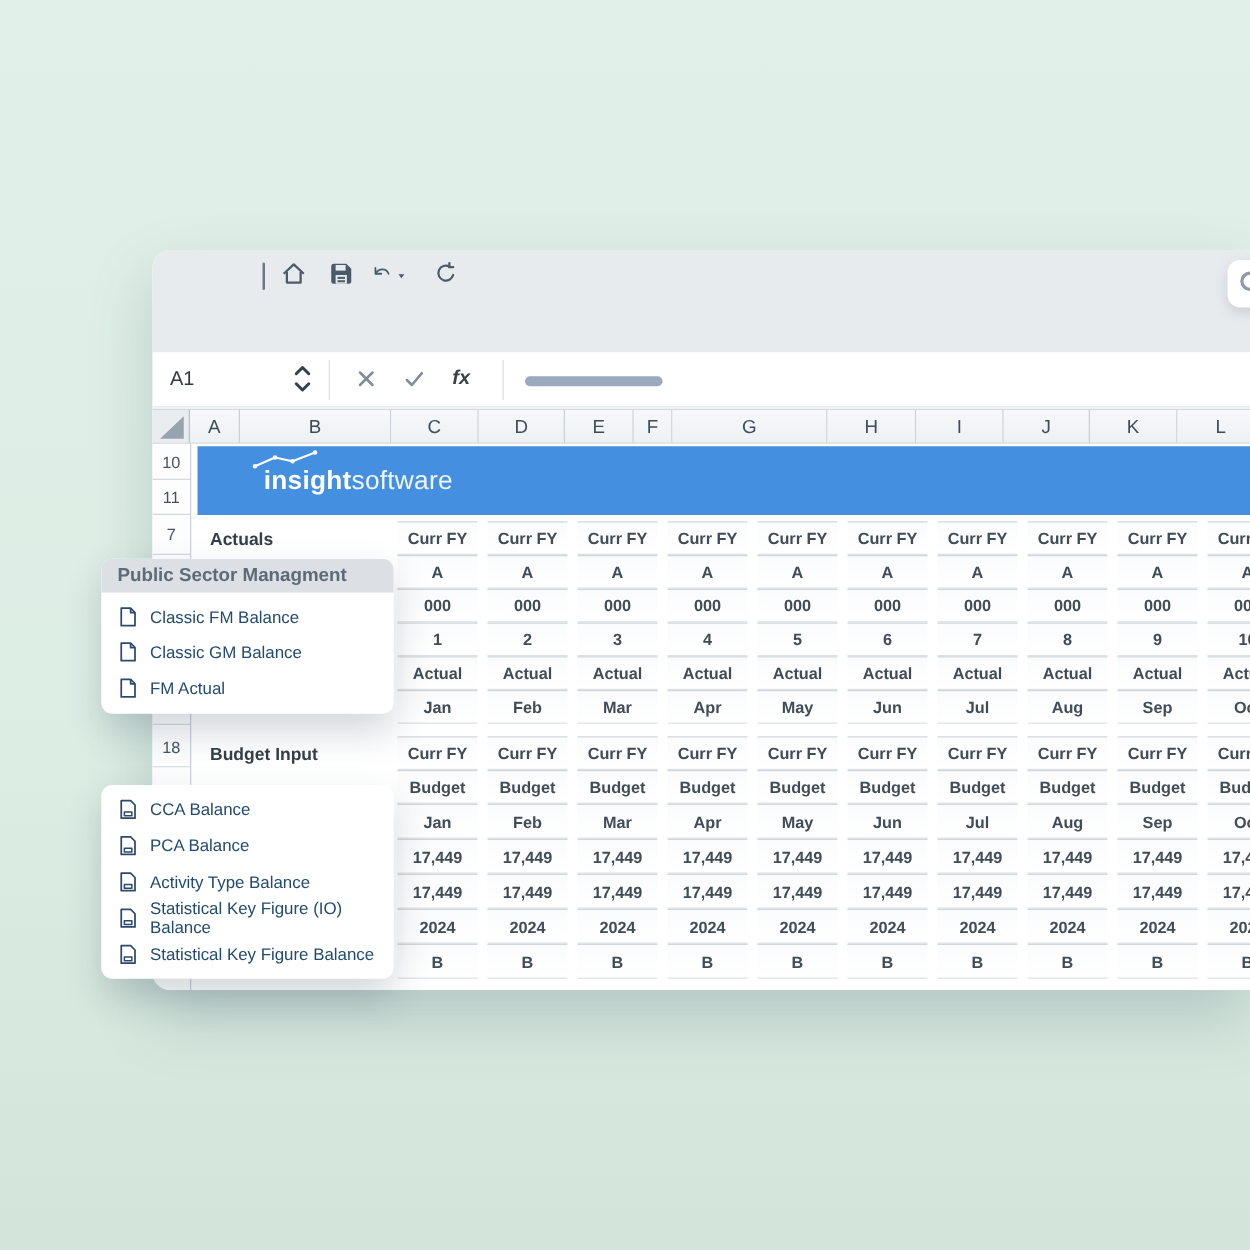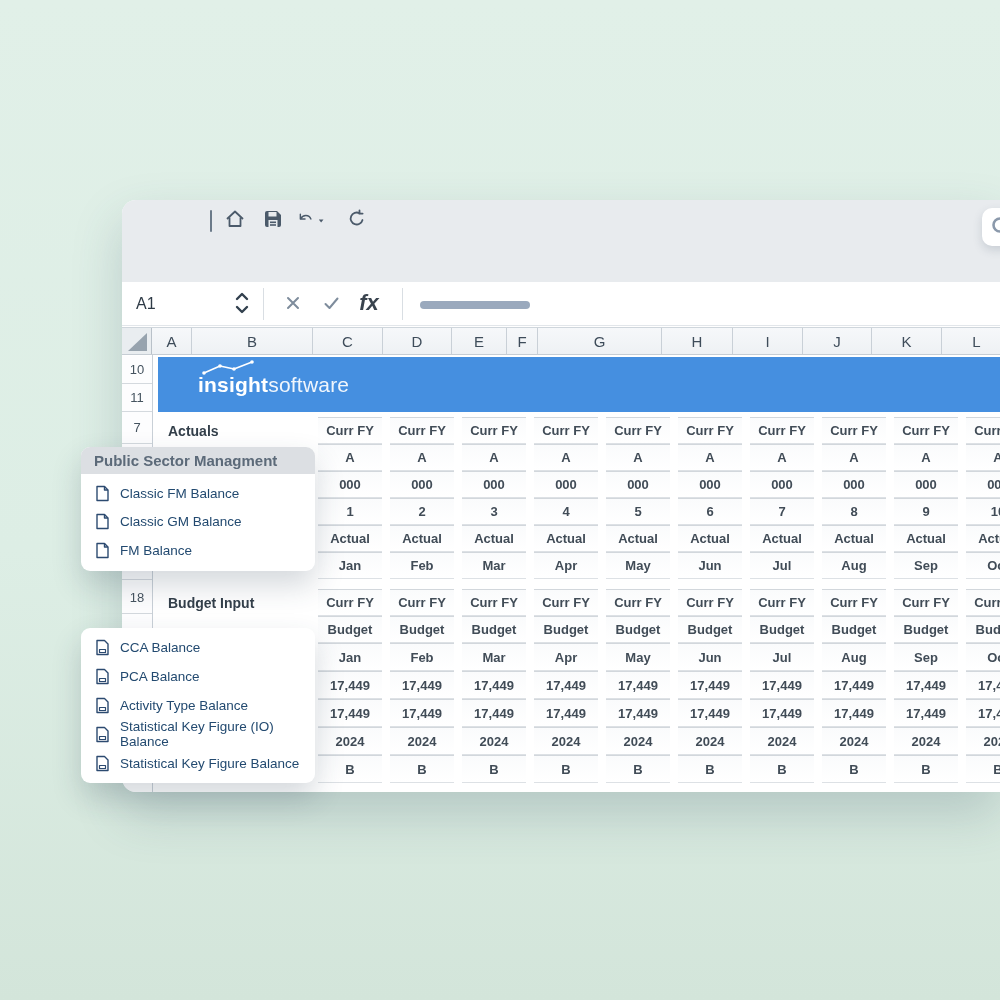--- a/index.html
+++ b/index.html
@@ -23,35 +23,35 @@
   .tb-divider { position:absolute; left:210px; top:210px; width:2px; height:22px; background:#6b7a89; border-radius:1px; }
   .tb-icon { position:absolute; top:208px; width:26px; height:26px; display:flex; align-items:center; justify-content:center; color:#4b5a6a; }
   .menu-dash { position:absolute; top:258px; height:9px; border-radius:5px; background:#94a3b8; }
 
   
   .formulabar { position:absolute; left:0; top:82px; width:100%; height:44px; background:#fff; border-bottom:1px solid #e2e6ea; }
   .cellref { position:absolute; left:14px; top:9px; width:24px; font-size:16px; color:#2e3a46; line-height:26px; }
   .stepper { position:absolute; left:112px; top:6px; color:#32404e; }
   .fb-vline { position:absolute; top:6px; width:1px; height:32px; background:#d9dee3; }
   .fb-icon { position:absolute; top:8px; width:26px; height:26px; display:flex; align-items:center; justify-content:center; color:#7e8c9c; }
-  .fx { font-style:italic; font-weight:bold; font-size:22px; color:#39434e; }
+  .fx { font-style:italic; font-weight:bold; font-size:16px; color:#39434e; }
   .fb-pill { position:absolute; left:298px; top:19px; width:110px; height:8px; border-radius:4px; background:#9aa9bd; }
 
   
   .colheaders { position:absolute; left:0; top:127px; width:100%; height:28px; background:#f3f5f7; border-top:1px solid #cfd6dc; border-bottom:1px solid #c6cdd4; }
   .colcell { position:absolute; top:0; height:100%; border-right:1px solid #c9d0d7; display:flex; align-items:center; justify-content:center; font-size:15px; color:#3e4c5a; background:linear-gradient(#f6f8fa,#eef1f4); }
   .cornercell { position:absolute; left:0; top:0; width:30px; height:100%; border-right:1px solid #b9c1c9; background:#e9edf0; }
   .gridbody { position:absolute; left:0; top:155px; width:100%; height:437px; background:#fff; }
   .rowheadline { position:absolute; left:30px; top:0; width:1px; height:100%; background:#c9d0d7; }
   .rownum { position:absolute; left:0; width:30px; border-bottom:1px solid #d4d9de; display:flex; align-items:center; justify-content:center; font-size:13px; color:#45535f; background:#fdfdfe; }
 
   
   .banner { position:absolute; left:36px; top:2px; width:842px; height:55px; display:flex; align-items:center; }
   .logo { position:absolute; left:40px; top:16px; color:#fff; font-size:21px; letter-spacing:.2px; }
-  .logo b { font-weight:bold; } .logo span { font-weight:normal; opacity:.92; }
+  .logo b { font-weight:bold;margin-left:13px; } .logo span { font-weight:normal; opacity:.92; }
   .logo svg { position:absolute; left:2px; top:-13px; }
   .banner-title { position:absolute; left:260px; top:0; height:100%; display:flex; align-items:center; color:#fff; font-size:17px; font-weight:bold; }
 
   
   .gcell { position:absolute; width:64px; display:flex; align-items:center; justify-content:center;
     font-size:13px; font-weight:bold; color:#414c57;
     border-top:1px solid #d2d7dc; border-bottom:1px solid #dde1e5;
     background:linear-gradient(180deg,#fafbfc,#ffffff); }
   .seclabel { position:absolute; left:46px; font-size:14px; font-weight:bold; color:#333f4a; display:flex; align-items:center; }
 
@@ -356,21 +356,21 @@
     <path d="M2 1.5 H9.5 L13 5 V15.5 H2 Z"></path>
     <path d="M9.5 1.5 V5 H13"></path>
   </svg>
         <span>Classic GM Balance</span>
       </div>
       <div class="panel-item" style="height: 28.5px;">
   <svg width="15" height="17" viewBox="0 0 15 17" fill="none" stroke="#2c4a70" stroke-width="1.4" stroke-linejoin="round">
     <path d="M2 1.5 H9.5 L13 5 V15.5 H2 Z"></path>
     <path d="M9.5 1.5 V5 H13"></path>
   </svg>
-        <span>FM Balance</span>
+        <span>FM Actual</span>
       </div>
     </div>
 </div>
 <div id="panel-1" class="panel" style="top:628px;">
   <div class="panel-body" style="padding: 5px 0px 6px;">
       <div class="panel-item" style="height: 28.9px;">
   <svg width="15" height="17" viewBox="0 0 15 17" fill="none" stroke="#2c4a70" stroke-width="1.4" stroke-linejoin="round">
     <path d="M2 1.5 H9.5 L13 5 V15.5 H2 Z"></path>
     <rect x="4.5" y="10.5" width="6" height="3" stroke-width="1.2"></rect>
   </svg>

